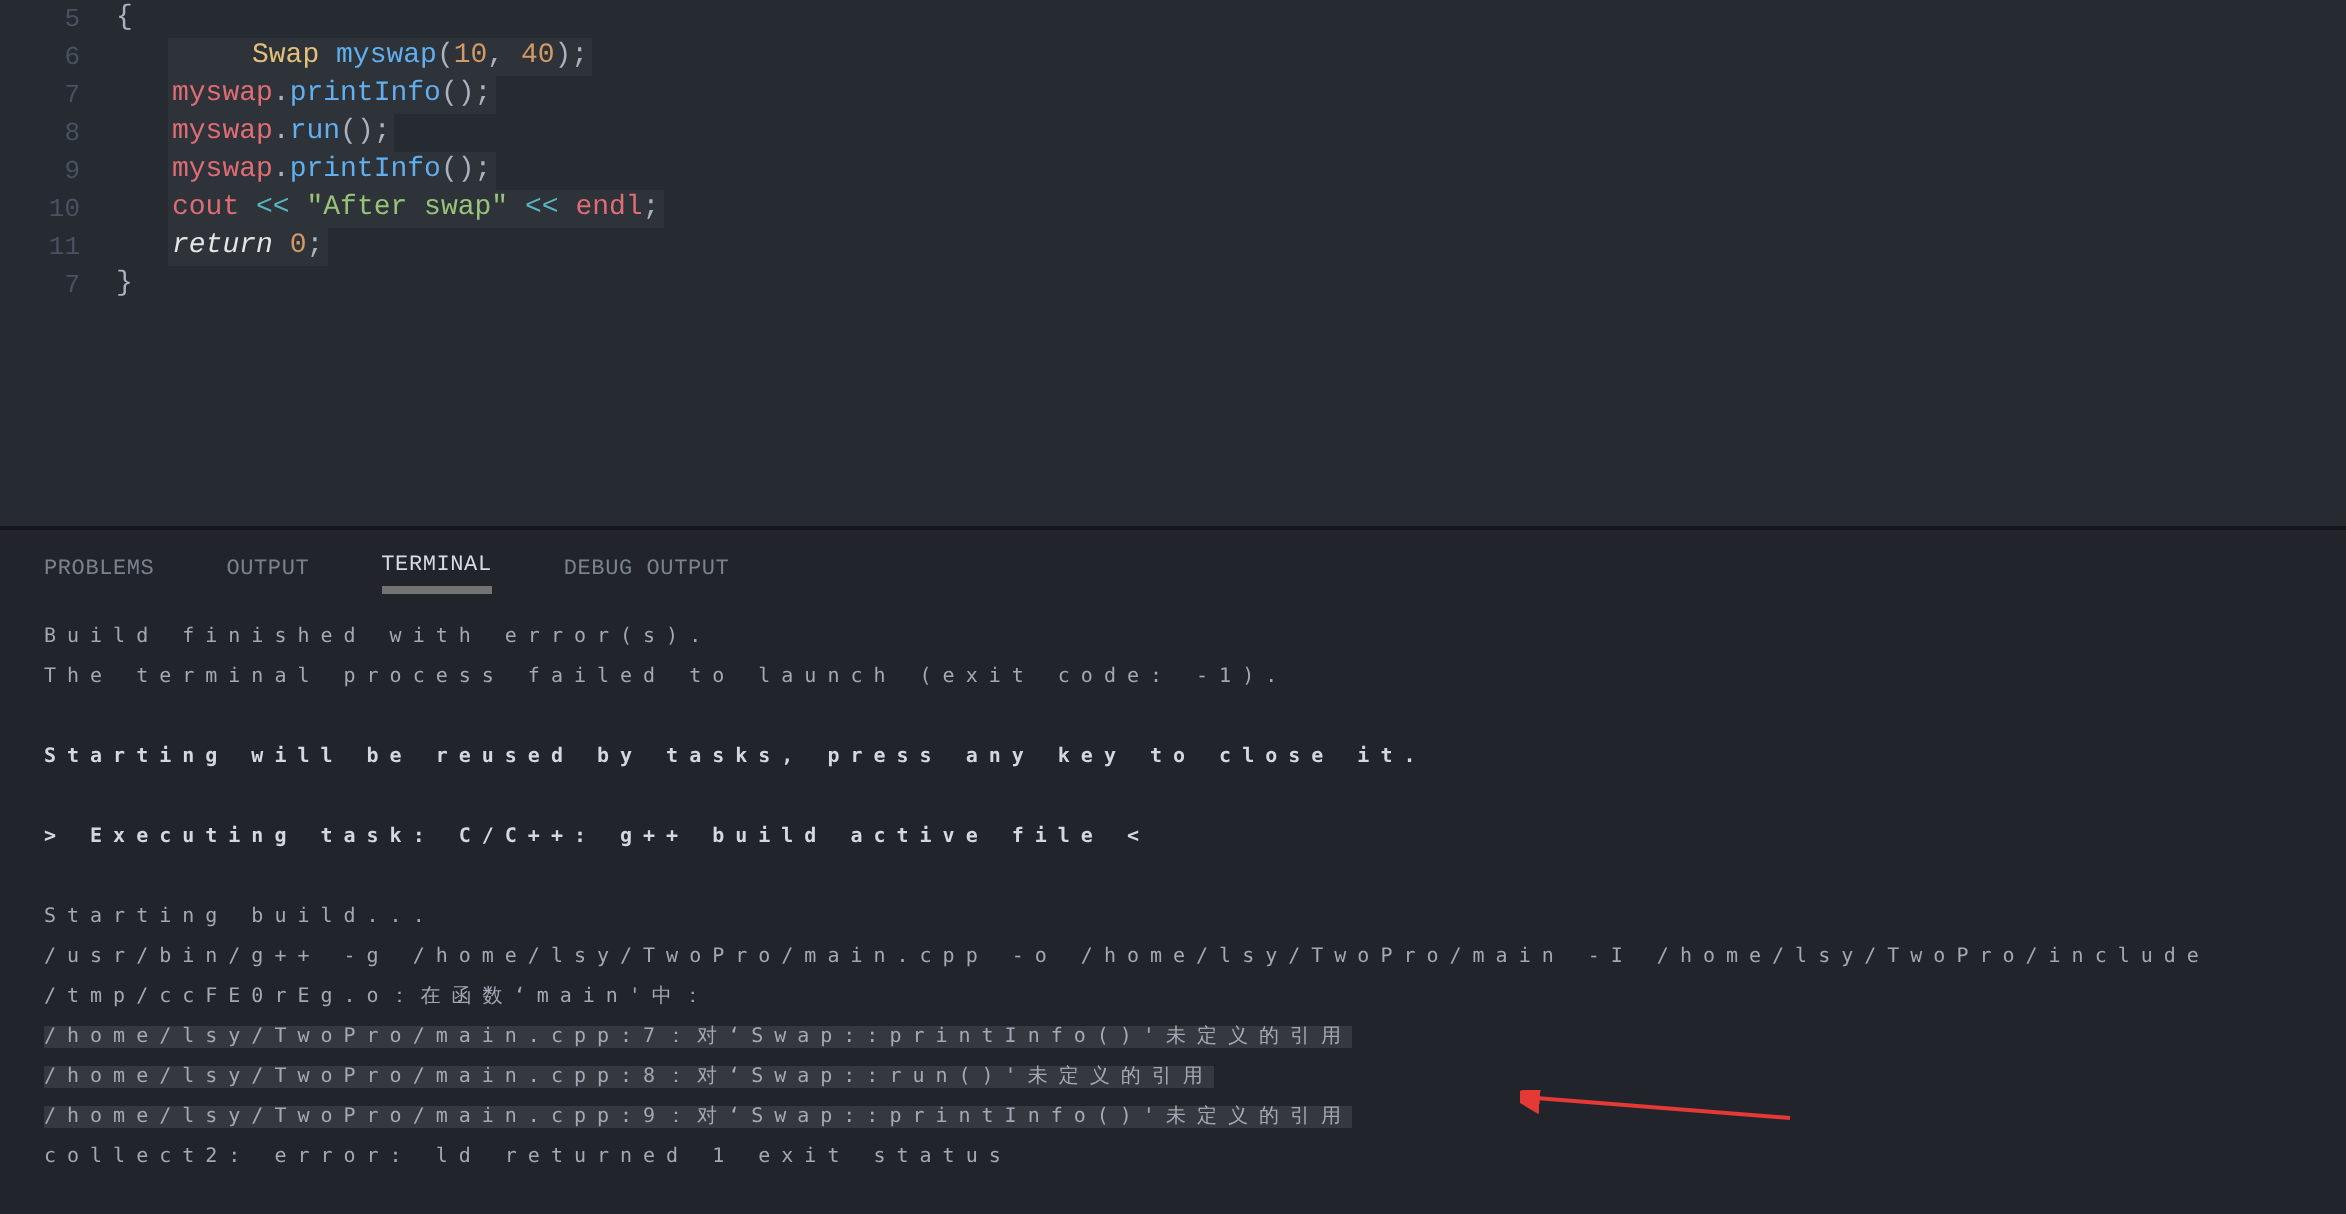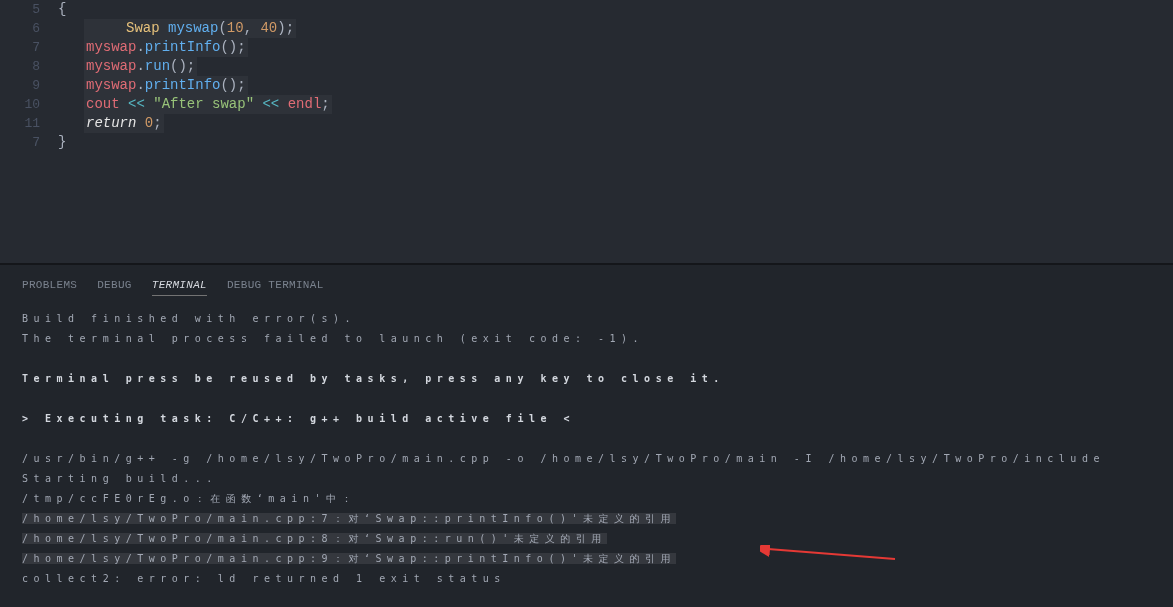--- a/index.html
+++ b/index.html
@@ -71,37 +71,36 @@
     }
     .bottom-panel {
       flex: 1;
       background: #21252b;
       display: flex;
       flex-direction: column;
       position: relative;
     }
     .tabs-bar {
       display: flex;
-      gap: 20px;
+      gap: 36px;
       padding: 6px 8px 0 22px;
       height: 34px;
       align-items: center;
       font-size: 11px;
       letter-spacing: 0.3px;
     }
     .tab {
       color: #7a828e;
       cursor: pointer;
       padding: 4px 0;
       border-bottom: 1px solid transparent;
     }
     .tab.active {
       color: #d7dae0;
-      border-bottom: 1px solid #737373;
-      font-style: italic;
+      border-bottom: 4px solid #737373;
     }
     .terminal-content {
       flex: 1;
       padding: 10px 22px;
       font-size: 10px;
       line-height: 20px;
       color: #a2a8b4;
       font-family: 'Consolas', 'Monaco', monospace;
       letter-spacing: 5.5px;
       position: relative;
@@ -152,34 +151,34 @@
       <div class="code-line indent2"><span class="hl-bg"><span class="tok-keyword">return</span><span class="tok-plain"> </span><span class="tok-num">0</span><span class="tok-punct">;</span></span></div>
       <div class="code-line indent1"><span class="tok-punct">}</span></div>
     </div>
 </div>
 
 <div class="panel-divider"></div>
 
 <div class="bottom-panel">
   <div class="tabs-bar">
     <div class="tab">PROBLEMS</div>
-    <div class="tab">DEBUG</div>
+    <div class="tab">OUTPUT</div>
     <div class="tab active">TERMINAL</div>
-    <div class="tab">DEBUG TERMINAL</div>
+    <div class="tab">DEBUG OUTPUT</div>
   </div>
   <div class="terminal-content">
     <div class="term-line">Build finished with error(s).</div>
       <div class="term-line">The terminal process failed to launch (exit code: -1).</div>
       <div class="term-line">&nbsp;</div>
-      <div class="term-line term-bold">Terminal press be reused by tasks, press any key to close it.</div>
+      <div class="term-line term-bold">Starting will be reused by tasks, press any key to close it.</div>
       <div class="term-line">&nbsp;</div>
       <div class="term-line term-bold">&gt; Executing task: C/C++: g++ build active file &lt;</div>
       <div class="term-line">&nbsp;</div>
+      <div class="term-line">Starting build...</div>
       <div class="term-line">/usr/bin/g++ -g /home/lsy/TwoPro/main.cpp -o /home/lsy/TwoPro/main -I /home/lsy/TwoPro/include</div>
-      <div class="term-line">Starting build...</div>
       <div class="term-line">/tmp/ccFE0rEg.o：在函数‘main'中：</div>
       <div class="term-line"><span class="term-hl">/home/lsy/TwoPro/main.cpp:7：对‘Swap::printInfo()'未定义的引用</span></div>
       <div class="term-line"><span class="term-hl">/home/lsy/TwoPro/main.cpp:8：对‘Swap::run()'未定义的引用</span></div>
       <div class="term-line"><span class="term-hl">/home/lsy/TwoPro/main.cpp:9：对‘Swap::printInfo()'未定义的引用</span></div>
       <div class="term-line">collect2: error: ld returned 1 exit status</div>
       <svg class="arrow-annotation" viewBox="0 0 140 20">
       <defs>
         <marker id="ah" markerWidth="8" markerHeight="8" refX="1" refY="4" orient="auto">
           <polygon points="0 0, 8 4, 0 8" fill="#e53935"></polygon>
         </marker>

